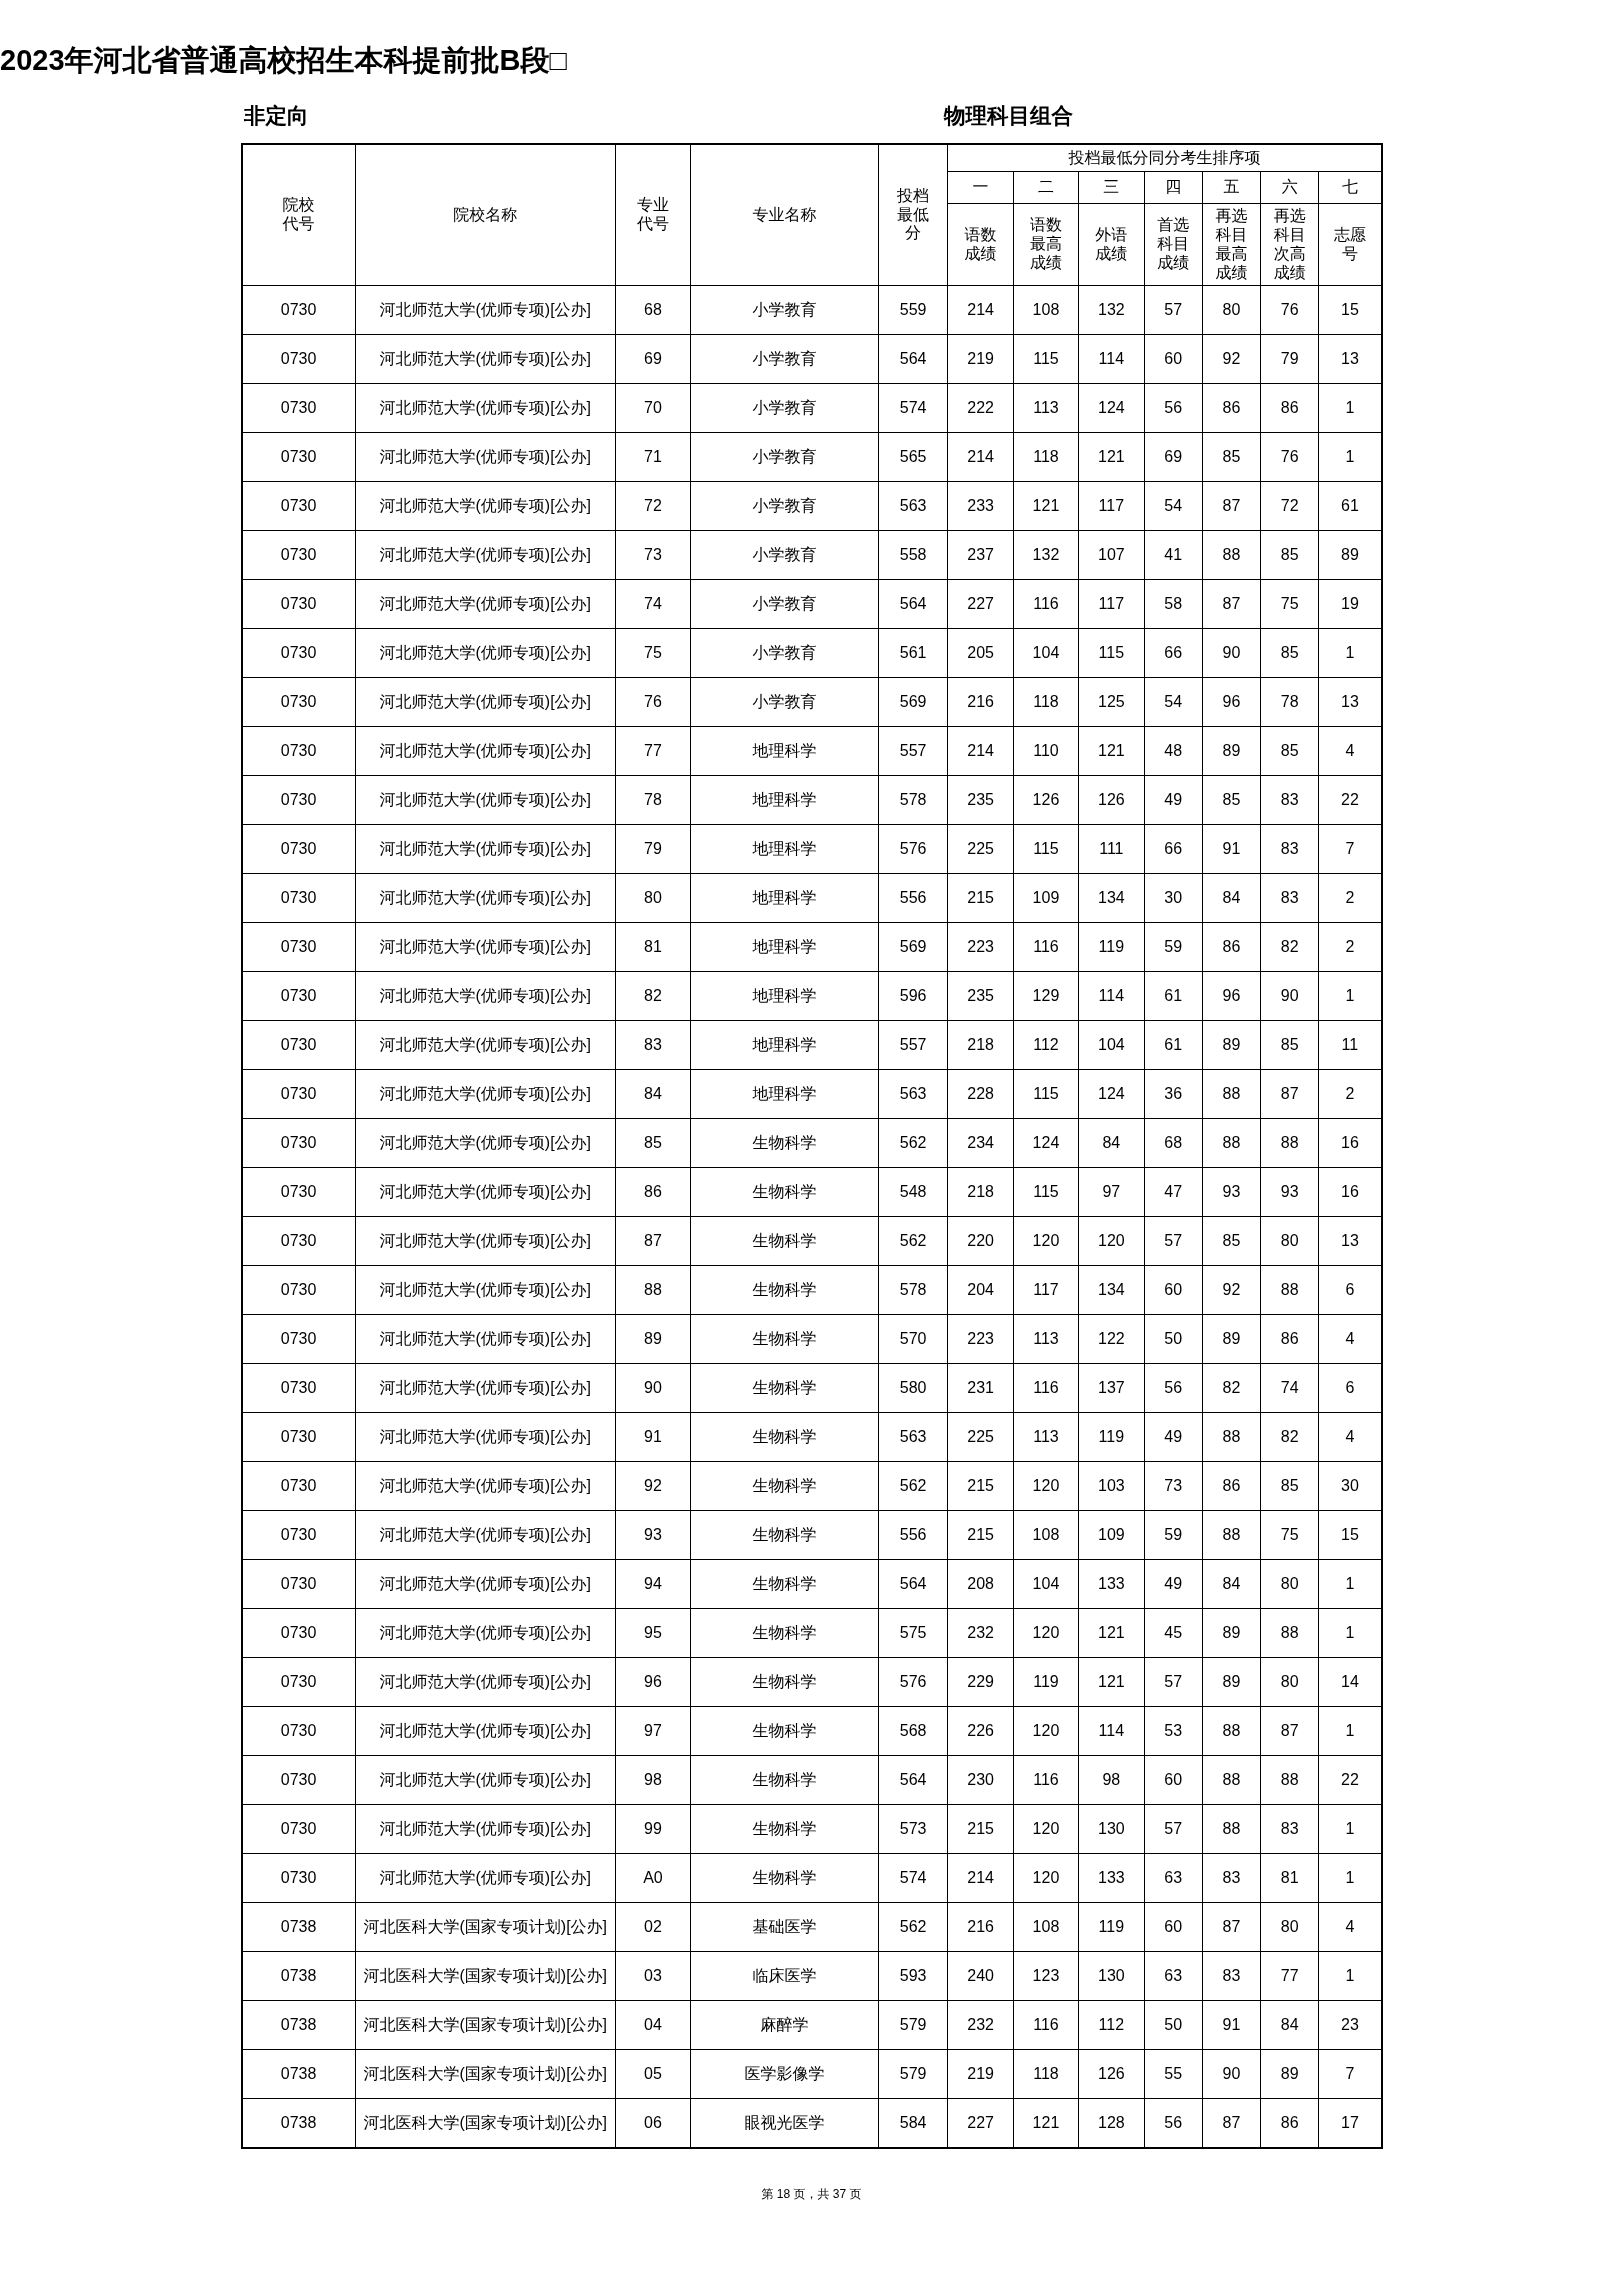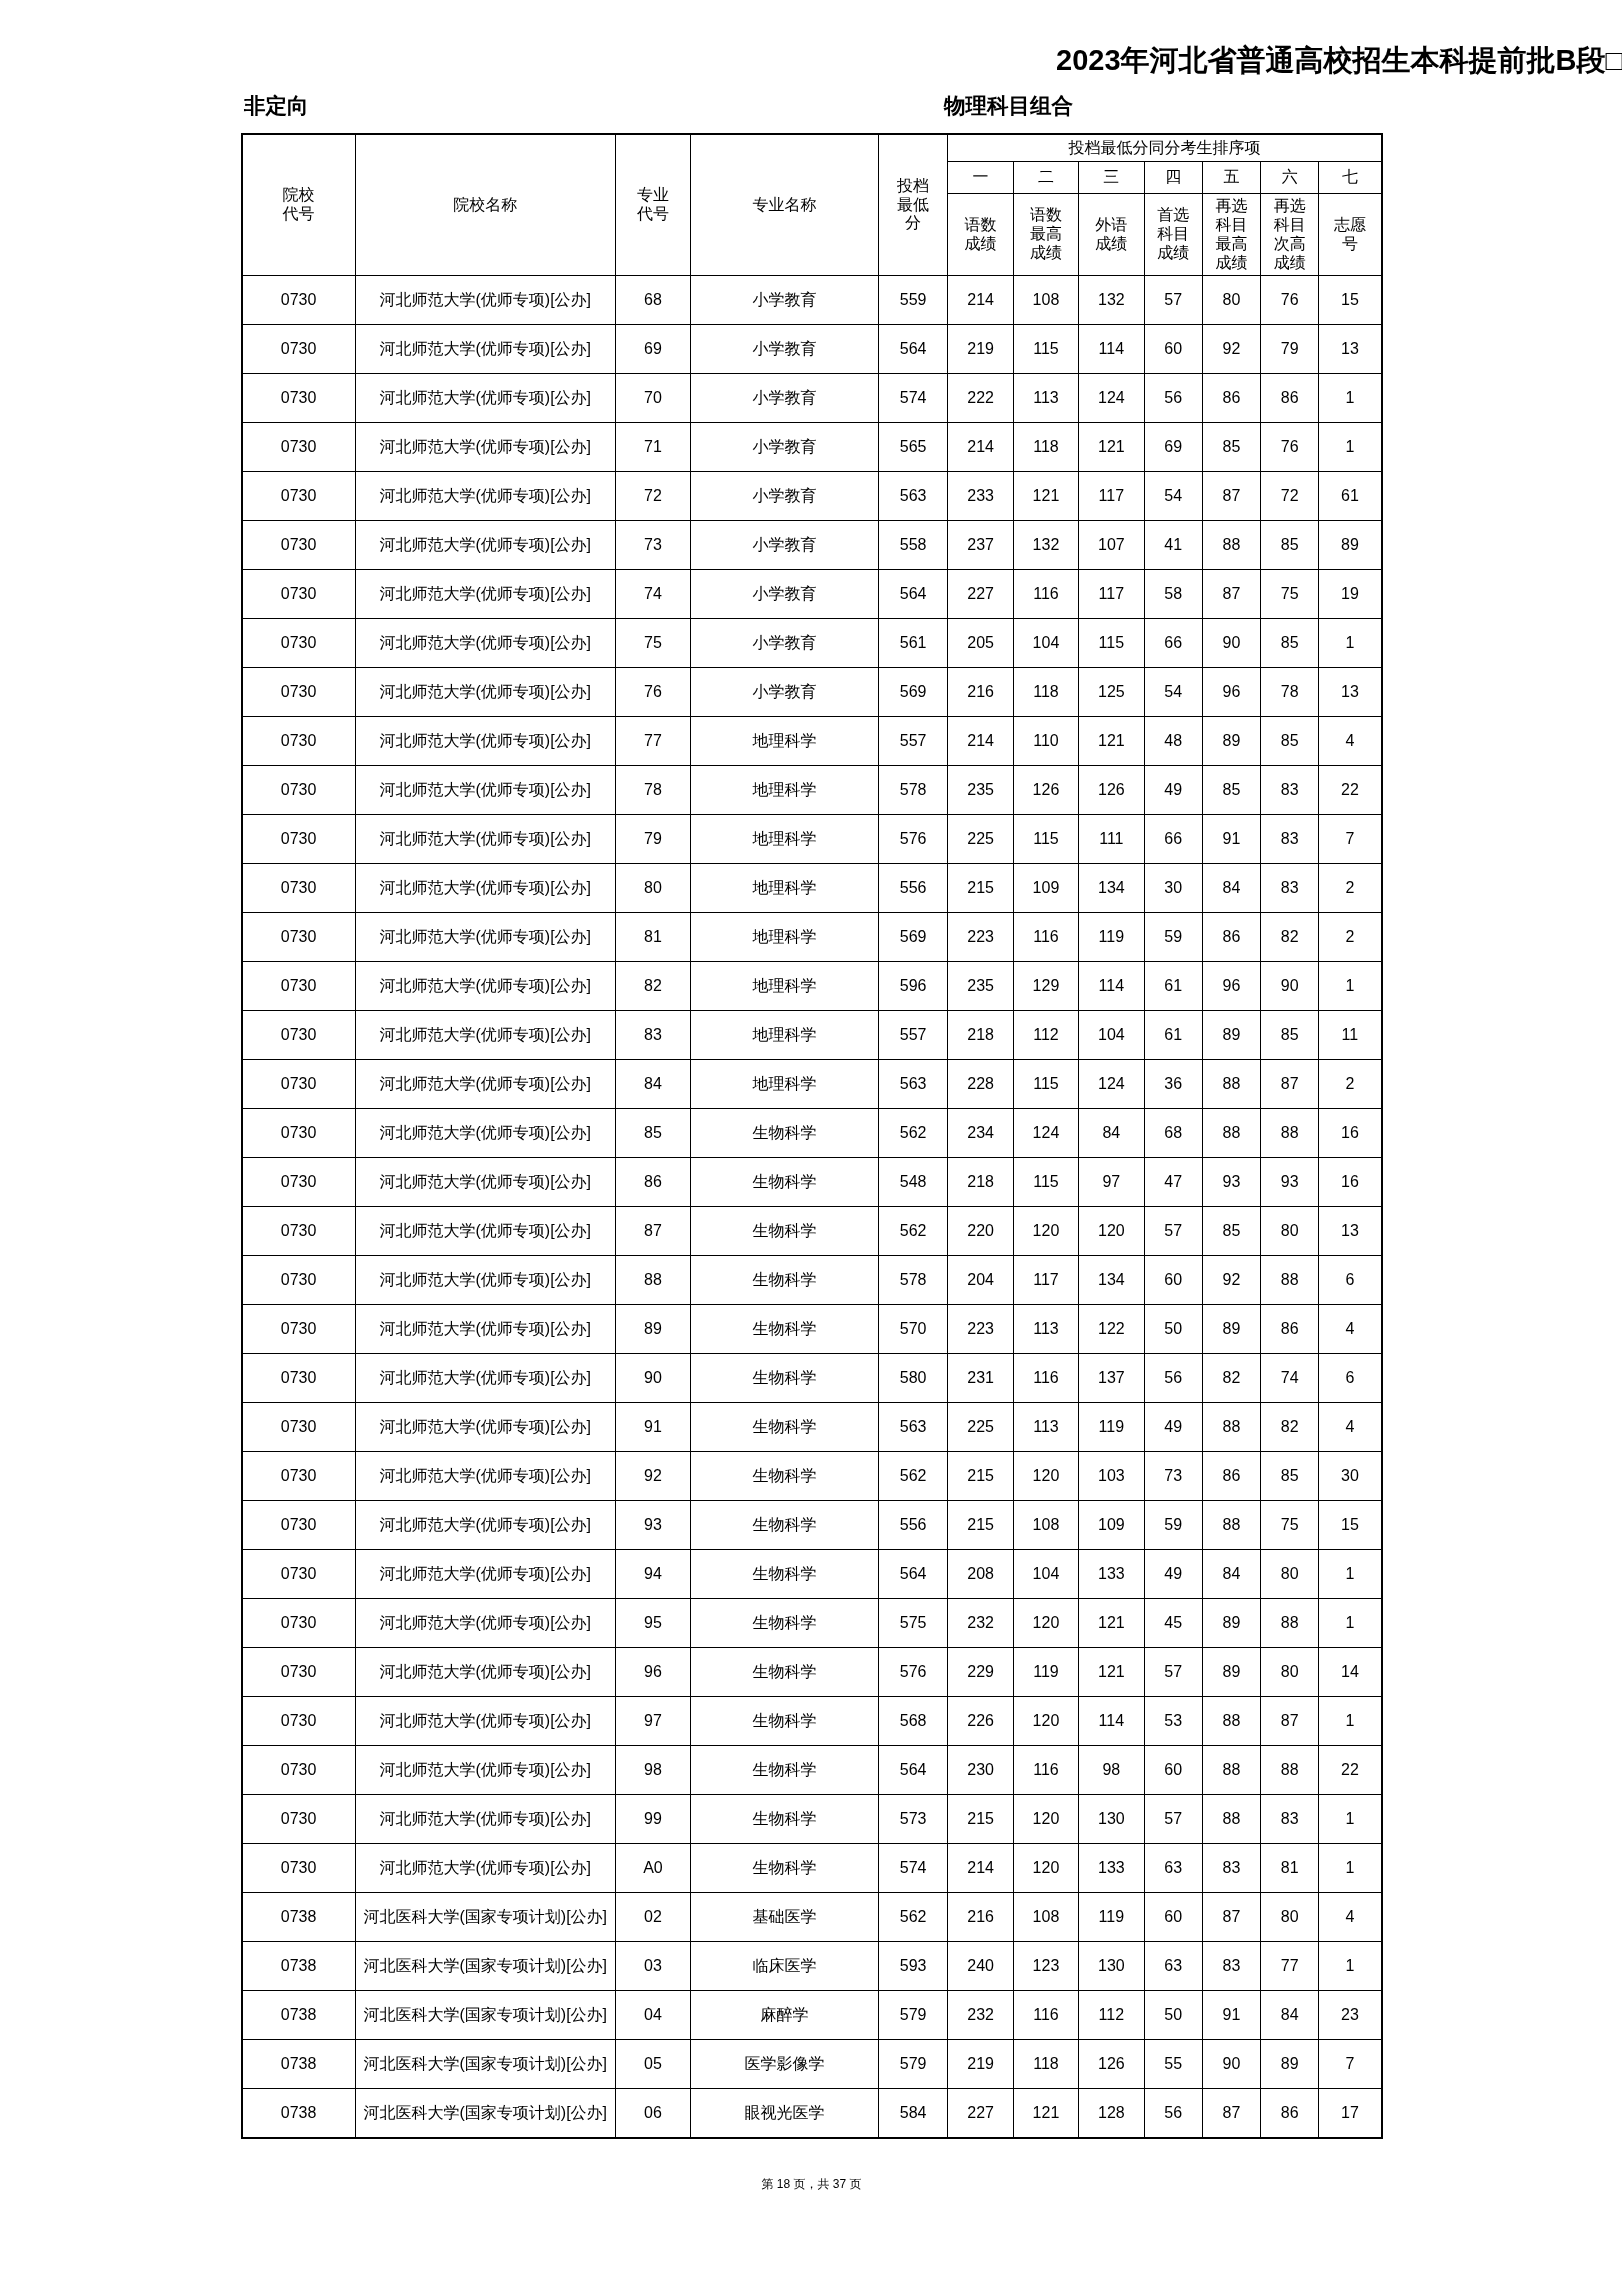--- a/index.html
+++ b/index.html
@@ -15,31 +15,31 @@
     color: #000000;
     position: relative;
   }
   .page {
     width: 1623px;
     min-height: 2295px;
     padding: 0;
     position: relative;
   }
   .title-block {
-    text-align: right;
+    text-align: left;
     padding-top: 40px;
   }
   .title-line {
     font-size: 29px;
     font-weight: bold;
     line-height: 1.38;
     letter-spacing: 0px;
   }
   .subhead {
-    margin-top: 11px;
+    margin-top: 21px;
     padding-left: 244px;
     padding-right: 244px;
     position: relative;
     height: 32px;
     text-decoration: underline;
   }
   .subhead-left {
     position: absolute;
     left: 244px;
     top: 0;

